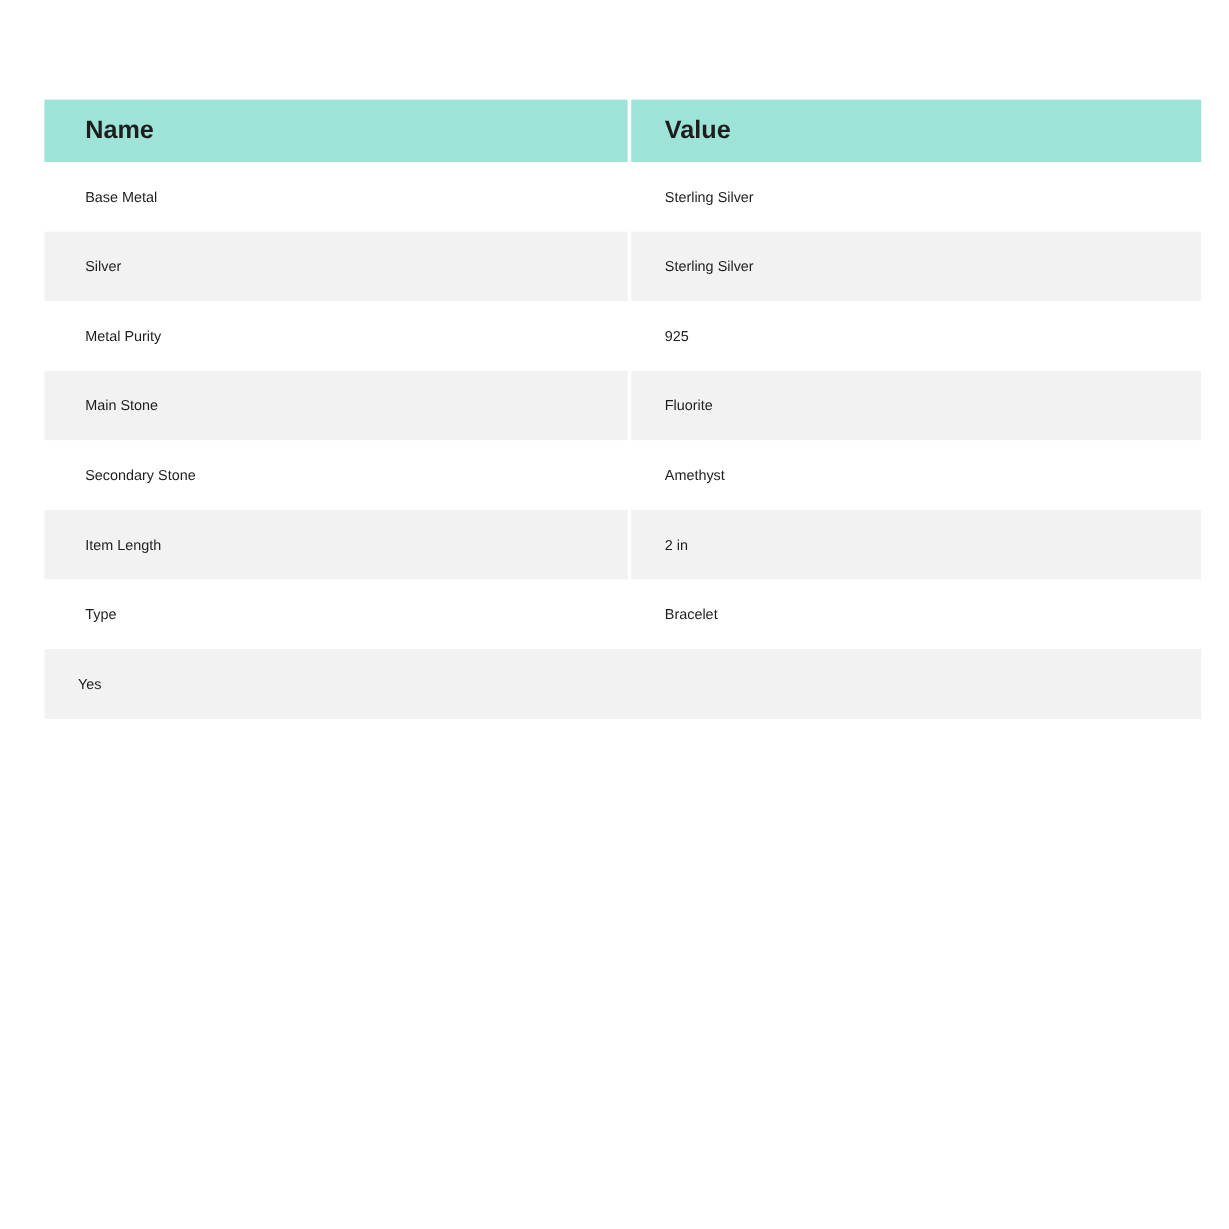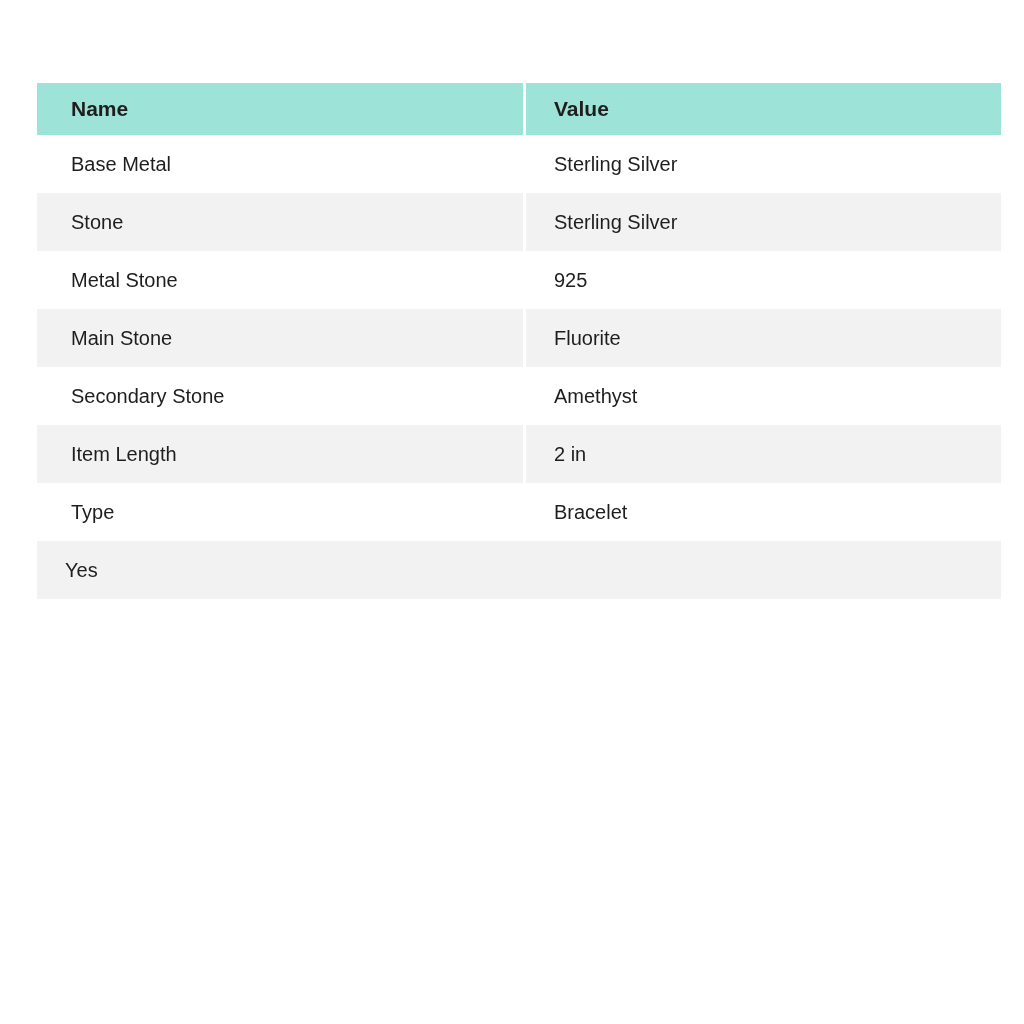--- a/index.html
+++ b/index.html
@@ -46,21 +46,21 @@
   .header-row {
     height: 52px;
   }
   .header-row .cell {
     background: var(--header-bg);
     font-size: 21px;
     font-weight: 600;
   }
   .body-row {
     height: 58px;
-    font-size: 20px;
+    font-size: 12px;
     font-weight: 400;
   }
   .body-row .cell {
     background: var(--row-bg);
   }
   .body-row:nth-child(even) .cell {
     background: var(--row-alt-bg);
   }
 </style>
 </head>
@@ -71,26 +71,26 @@
     <div class="cell cell-name">Name</div>
     <div class="cell cell-value">Value</div>
   </div>
   <div id="rows-container">
   <div class="row body-row">
     <div class="cell cell-name">Base Metal</div>
     <div class="cell cell-value">Sterling Silver</div>
   </div>
 
   <div class="row body-row">
-    <div class="cell cell-name">Stone</div>
+    <div class="cell cell-name">Silver</div>
     <div class="cell cell-value">Sterling Silver</div>
   </div>
 
   <div class="row body-row">
-    <div class="cell cell-name">Metal Stone</div>
+    <div class="cell cell-name">Metal Purity</div>
     <div class="cell cell-value">925</div>
   </div>
 
   <div class="row body-row">
     <div class="cell cell-name">Main Stone</div>
     <div class="cell cell-value">Fluorite</div>
   </div>
 
   <div class="row body-row">
     <div class="cell cell-name">Secondary Stone</div>

